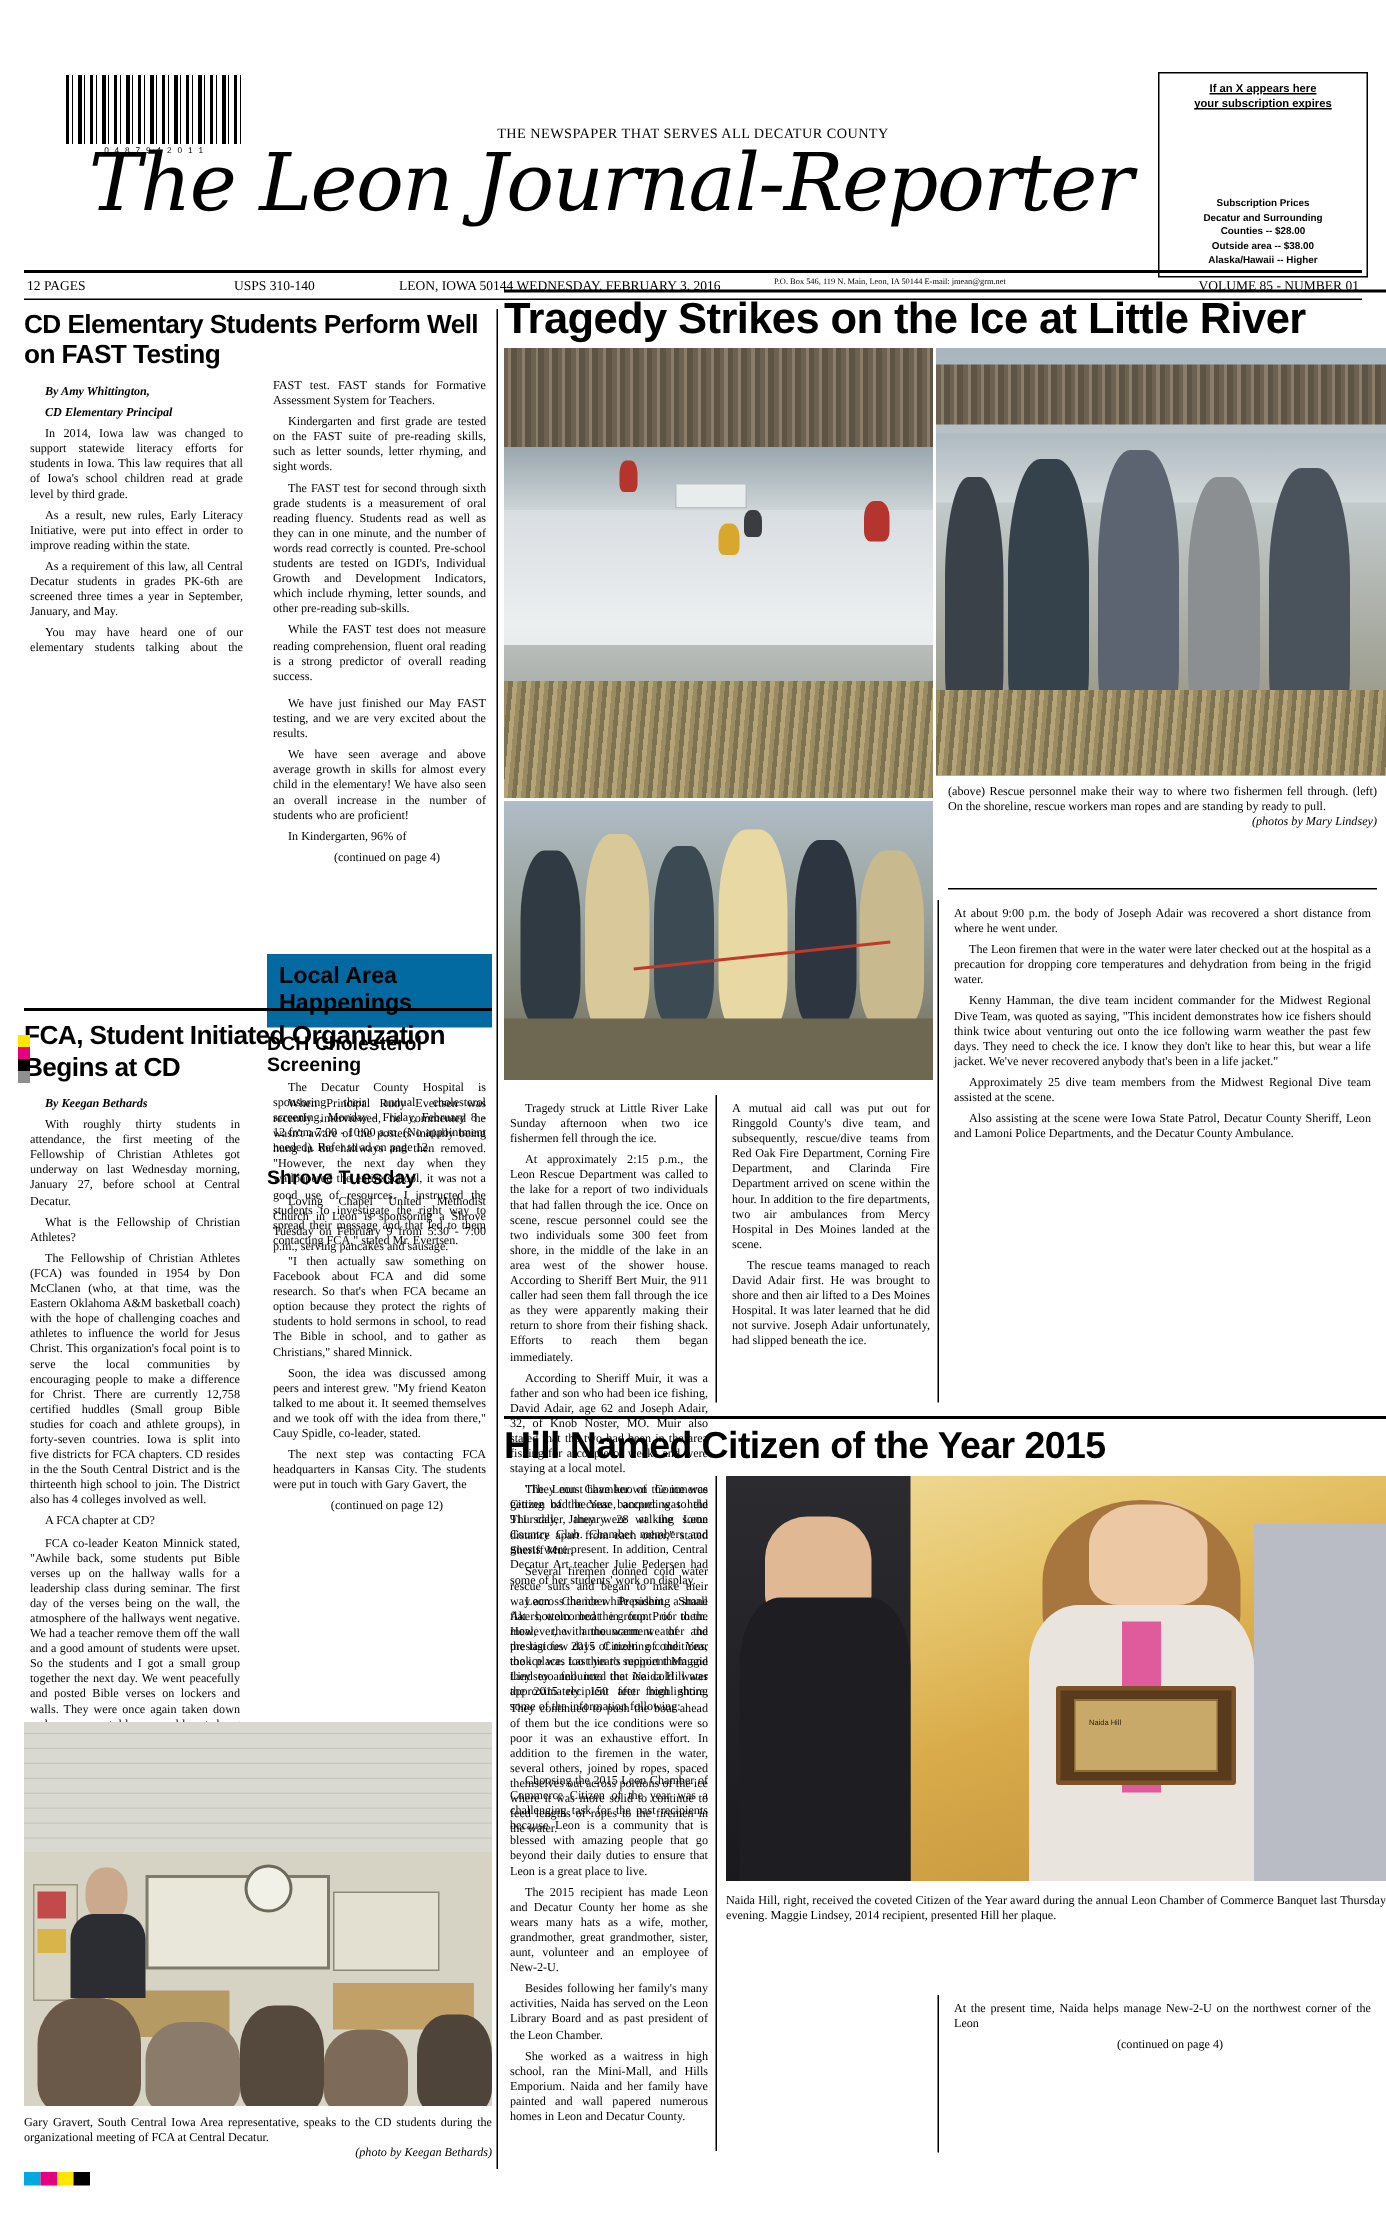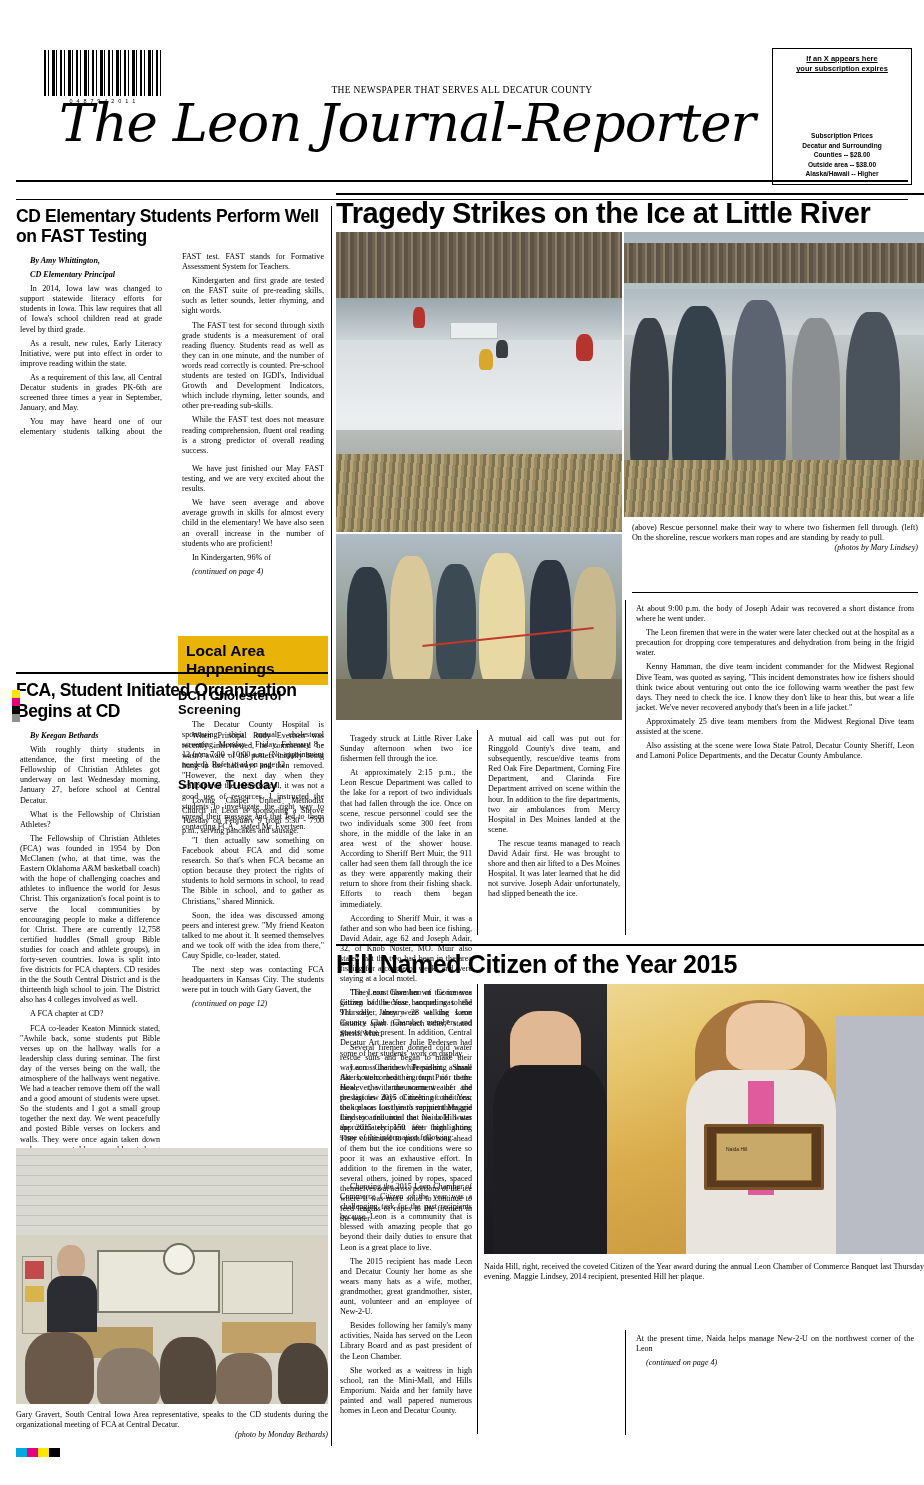--- a/index.html
+++ b/index.html
@@ -27,29 +27,29 @@
   .dl-pages{left:2px;}
   .dl-usps{left:140px;}
   .dl-city{left:250px;}
   .dl-addr{left:500px;font-size:5.6px;top:4px;}
   .dl-vol{right:2px;}
 
   
   .col{font-family:"Liberation Serif",serif;font-size:8.1px;line-height:10.1px;text-align:justify;}
   .col p{margin:4px;text-indent:10px;}
   .byline{font-style:italic;font-weight:700;text-indent:0;text-align:left;font-size:8.1px;}
-  .cont{font-style:italic;text-indent:0;margin-top:5px;font-size:8.1px;}
+  .cont{text-align:center;text-indent:0;margin-top:5px;font-size:8.1px;}
   .hl-sans{font-family:"Liberation Sans",sans-serif;font-weight:700;letter-spacing:-.4px;}
 
   
   .left{position:absolute;left:16px;top:206px;width:312px;}
   .h-cd{font-size:17.5px;line-height:20px;margin-bottom:6px;}
   .twocol{column-count:2;column-gap:12px;}
 
-  .localbox{background:#eab308;padding:6px 8px 7px;margin-bottom:4px;}
+  .localbox{background:#0369a1;padding:6px 8px 7px;margin-bottom:4px;}
   .localbox h2{margin:0;font-size:15.5px;line-height:18px;font-family:"Liberation Sans",sans-serif;font-weight:700;}
   .sub-h{font-family:"Liberation Sans",sans-serif;font-weight:700;font-size:13px;line-height:13.5px;margin:4px 0 1px;}
 
   .h-fca{font-size:17.5px;line-height:20.5px;margin-bottom:6px;}
 
   
   .h-trag{position:absolute;left:336px;top:198px;width:588px;font-size:29px;line-height:31px;}
   .h-hill{position:absolute;left:336px;top:951px;width:588px;font-size:25px;line-height:27px;}
 
   .photo{position:absolute;background:#8a8d7a;overflow:hidden;}
@@ -99,20 +99,27 @@
         <div>Counties -- $28.00</div>
         <div>Outside area -- $38.00</div>
         <div>Alaska/Hawaii -- Higher</div>
       </div>
     </div>
 
     <div class="rule-thick" style="top:180px;"></div>
     <div class="rule-thick" style="top:199px;height:1.4px;"></div>
   </div>
 
+  <div class="dateline">
+    <span class="dl-pages">12 PAGES</span>
+    <span class="dl-usps">USPS 310-140</span>
+    <span class="dl-city">LEON, IOWA 50144  WEDNESDAY, FEBRUARY 3, 2016</span>
+    <span class="dl-addr">P.O. Box 546,  119 N. Main, Leon, IA 50144      E-mail: jmean@grm.net</span>
+    <span class="dl-vol">VOLUME 85 - NUMBER 01</span>
+  </div>
 
   <div style="position:absolute;left:331px;top:206px;width:1.2px;height:1240px;background:#000;"></div>
 
   <div class="left">
 
     <div class="hl-sans h-cd">CD Elementary Students Perform Well on FAST Testing</div>
 
     <div class="col twocol">
       <p class="byline">By Amy Whittington,</p>
       <p class="byline">CD Elementary Principal</p>
@@ -187,21 +194,21 @@
     <div class="person" style="left:46%;top:74%;width:18%;height:28%;background:#55483c;"></div>
     <div class="person" style="left:64%;top:80%;width:18%;height:22%;background:#7d6a58;"></div>
     <div class="person" style="left:84%;top:76%;width:16%;height:26%;background:#4f443a;"></div>
 
     <div class="person" style="left:13%;top:38%;width:9%;height:14%;background:#caa98c;border-radius:45%;"></div>
     <div style="position:absolute;left:10%;top:50%;width:16%;height:22%;background:#2c2c33;border-radius:30% 30% 0 0;"></div>
   </div>
 
   <div class="cap" style="position:absolute;left:16px;top:1410px;width:312px;">
     <span>Gary Gravert, South Central Iowa Area representative, speaks to the CD students during the organizational meeting of FCA at Central Decatur.</span>
-    <span class="credit">(photo by Monday Bethards)</span>
+    <span class="credit">(photo by Keegan Bethards)</span>
   </div>
 
   <div class="cmyk" style="left:16px;top:1448px;">
     <i style="background:#00a9e0"></i>
       <i style="background:#e6007e"></i>
       <i style="background:#ffe600"></i>
       <i style="background:#000"></i>
   </div>
   <div class="cmyk" style="left:12px;top:690px;flex-direction:column;">
     <i style="background:#ffe600;width:8px;height:8px;"></i>

